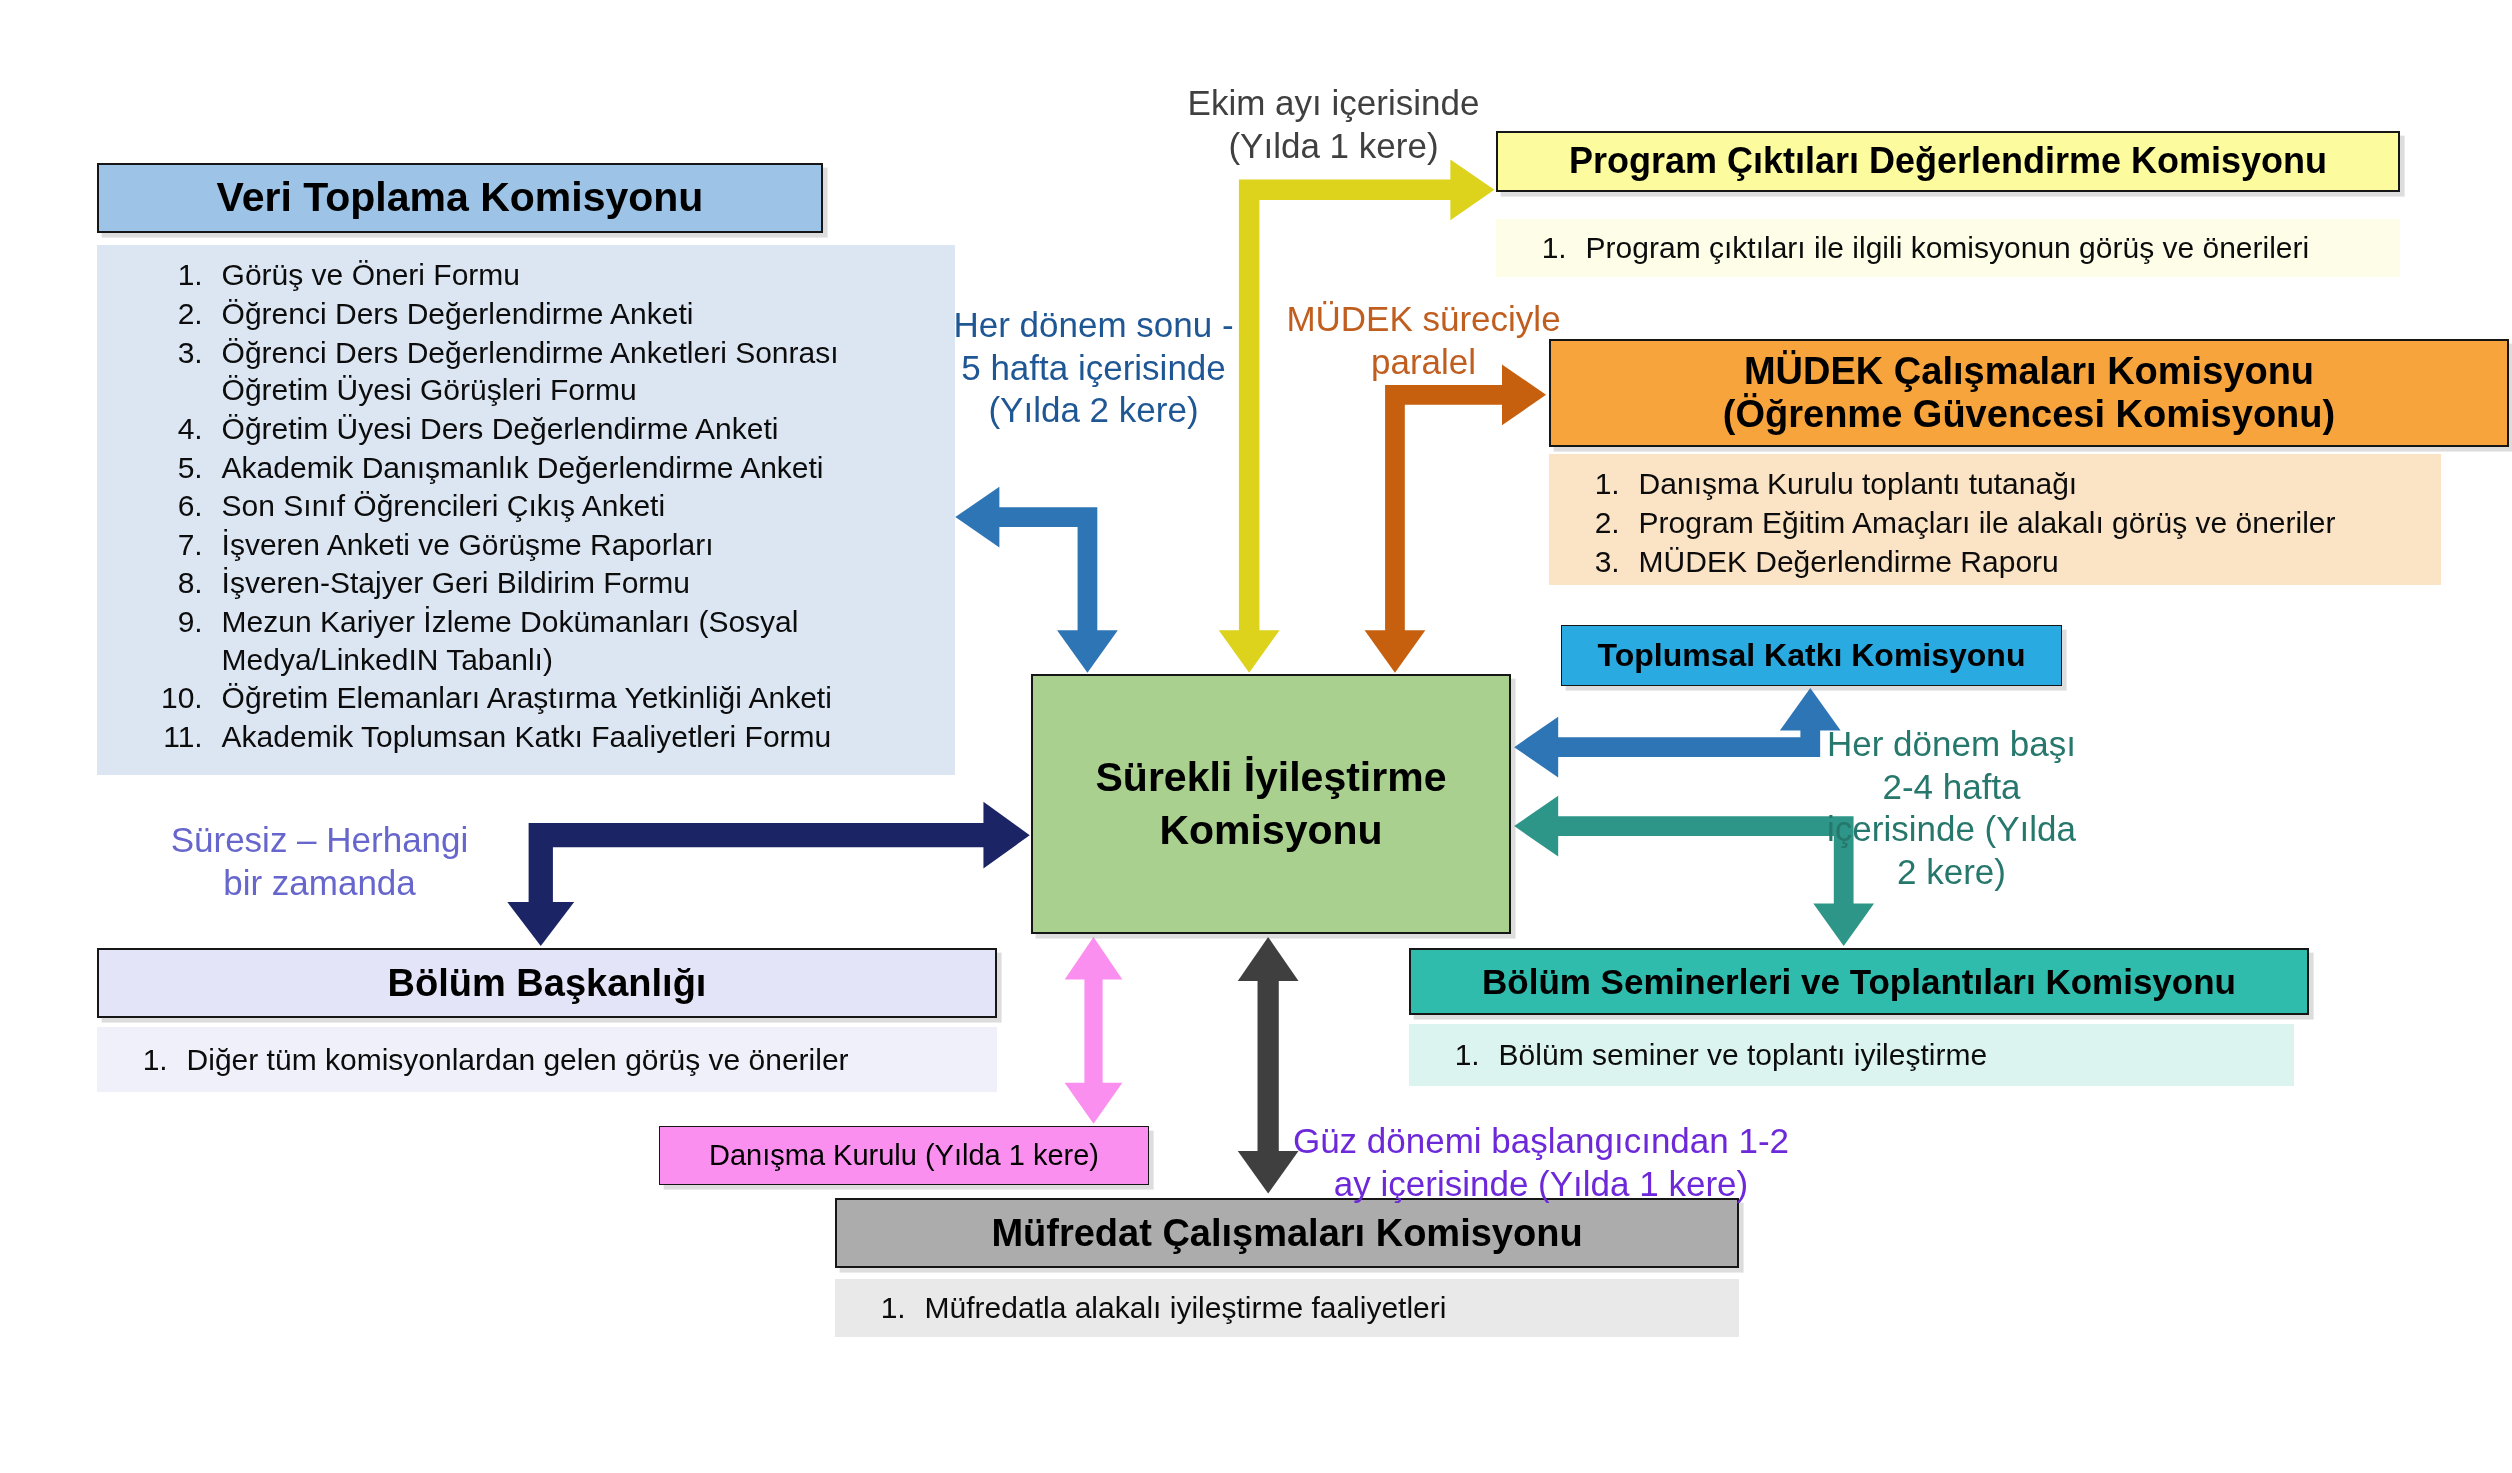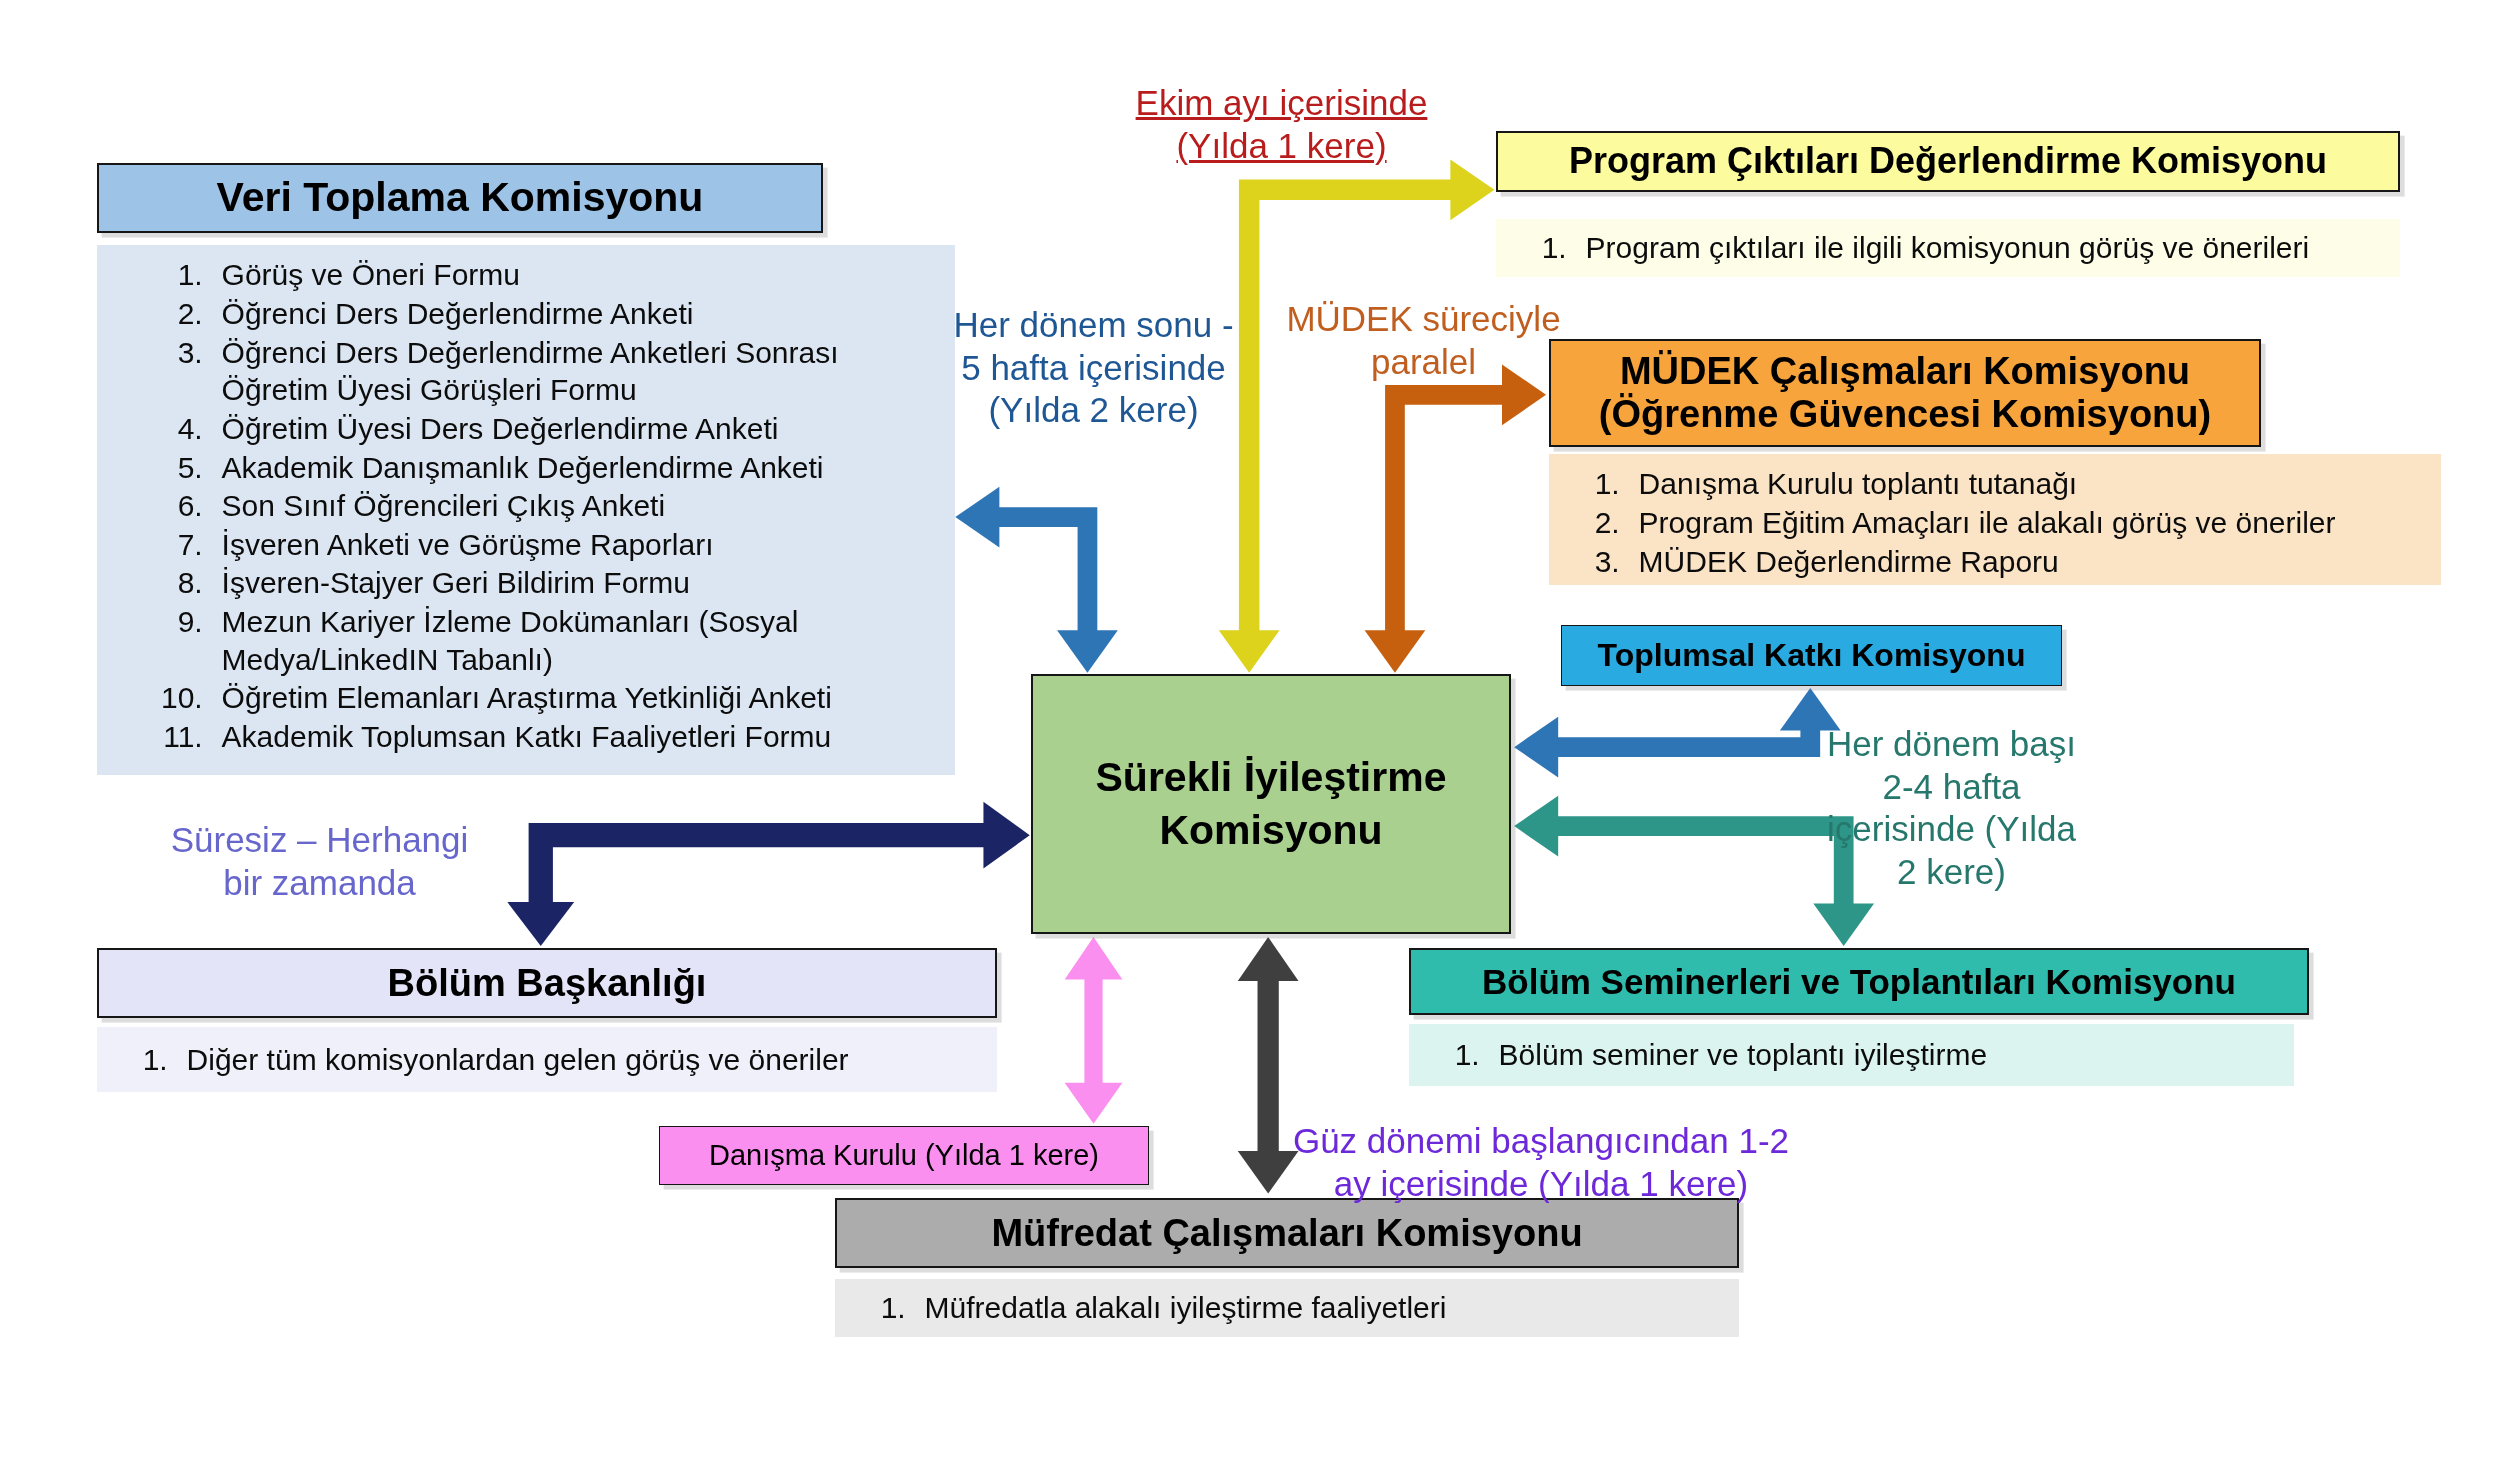--- a/index.html
+++ b/index.html
@@ -73,21 +73,21 @@
       </ol>
   </div>
 
   <div class="abs hdr" style="left: 1496px; top: 131px; width: 904px; height: 61px; font-size: 36px; background-color: rgb(252, 252, 158);">Program Çıktıları Değerlendirme Komisyonu</div>
   <div class="abs panel" style="left: 1496px; top: 219px; width: 904px; height: 58px; background-color: rgb(254, 254, 232);">
     <ol>
         <li>Program çıktıları ile ilgili komisyonun görüş ve önerileri</li>
       </ol>
   </div>
 
-  <div class="abs hdr" style="left: 1549px; top: 339px; width: 712px; height: 108px; font-size: 38px; background-color: rgb(246, 164, 59);">MÜDEK Çalışmaları Komisyonu
+  <div class="abs hdr" style="left: 1549px; top: 339px; width: 960px; height: 108px; font-size: 38px; background-color: rgb(246, 164, 59);">MÜDEK Çalışmaları Komisyonu
 (Öğrenme Güvencesi Komisyonu)</div>
   <div class="abs panel multi" style="left: 1549px; top: 454px; width: 892px; height: 131px; background-color: rgb(251, 227, 198);">
     <ol>
         <li>Danışma Kurulu toplantı tutanağı</li>
         <li>Program Eğitim Amaçları ile alakalı görüş ve öneriler</li>
         <li>MÜDEK Değerlendirme  Raporu</li>
       </ol>
   </div>
 
   <div class="abs hdr" style="left: 1561px; top: 625px; width: 501px; height: 61px; font-size: 32px; border-width: 1.5px; background-color: rgb(41, 171, 226);">Toplumsal Katkı Komisyonu</div>
@@ -111,21 +111,21 @@
 
   <div class="abs hdr" style="left: 659px; top: 1126px; width: 490px; height: 59px; font-size: 29px; font-weight: normal; border-width: 1.5px; background-color: rgb(251, 143, 240);">Danışma Kurulu (Yılda 1 kere)</div>
 
   <div class="abs hdr" style="left: 835px; top: 1198px; width: 904px; height: 70px; font-size: 38px; background-color: rgb(172, 172, 172);">Müfredat Çalışmaları Komisyonu</div>
   <div class="abs panel" style="left: 835px; top: 1279px; width: 904px; height: 58px; background-color: rgb(233, 233, 233);">
     <ol>
         <li>Müfredatla alakalı iyileştirme faaliyetleri</li>
       </ol>
   </div>
 
-  <div class="abs annotation" style="left: 1118px; top: 82px; width: 327px; font-weight: normal; color: #b91c1c; text-decoration: underline;">Ekim ayı içerisinde
+  <div class="abs annotation" style="left: 1170px; top: 82px; width: 327px; font-weight: normal; color: #404040;">Ekim ayı içerisinde
 (Yılda 1 kere)</div>
 
   <div class="abs annotation" style="left: 938px; top: 304px; width: 311px; font-weight: normal; color: rgb(31, 87, 149); text-align: center;">Her dönem sonu -
 5 hafta içerisinde
 (Yılda 2 kere)</div>
 
   <div class="abs annotation" style="left: 1268px; top: 298px; width: 311px; font-weight: normal; color: rgb(192, 94, 32);">MÜDEK süreciyle
 paralel</div>
 
   <div class="abs annotation" style="left: 137px; top: 819px; width: 365px; font-weight: normal; color: rgb(102, 102, 204);">Süresiz – Herhangi

